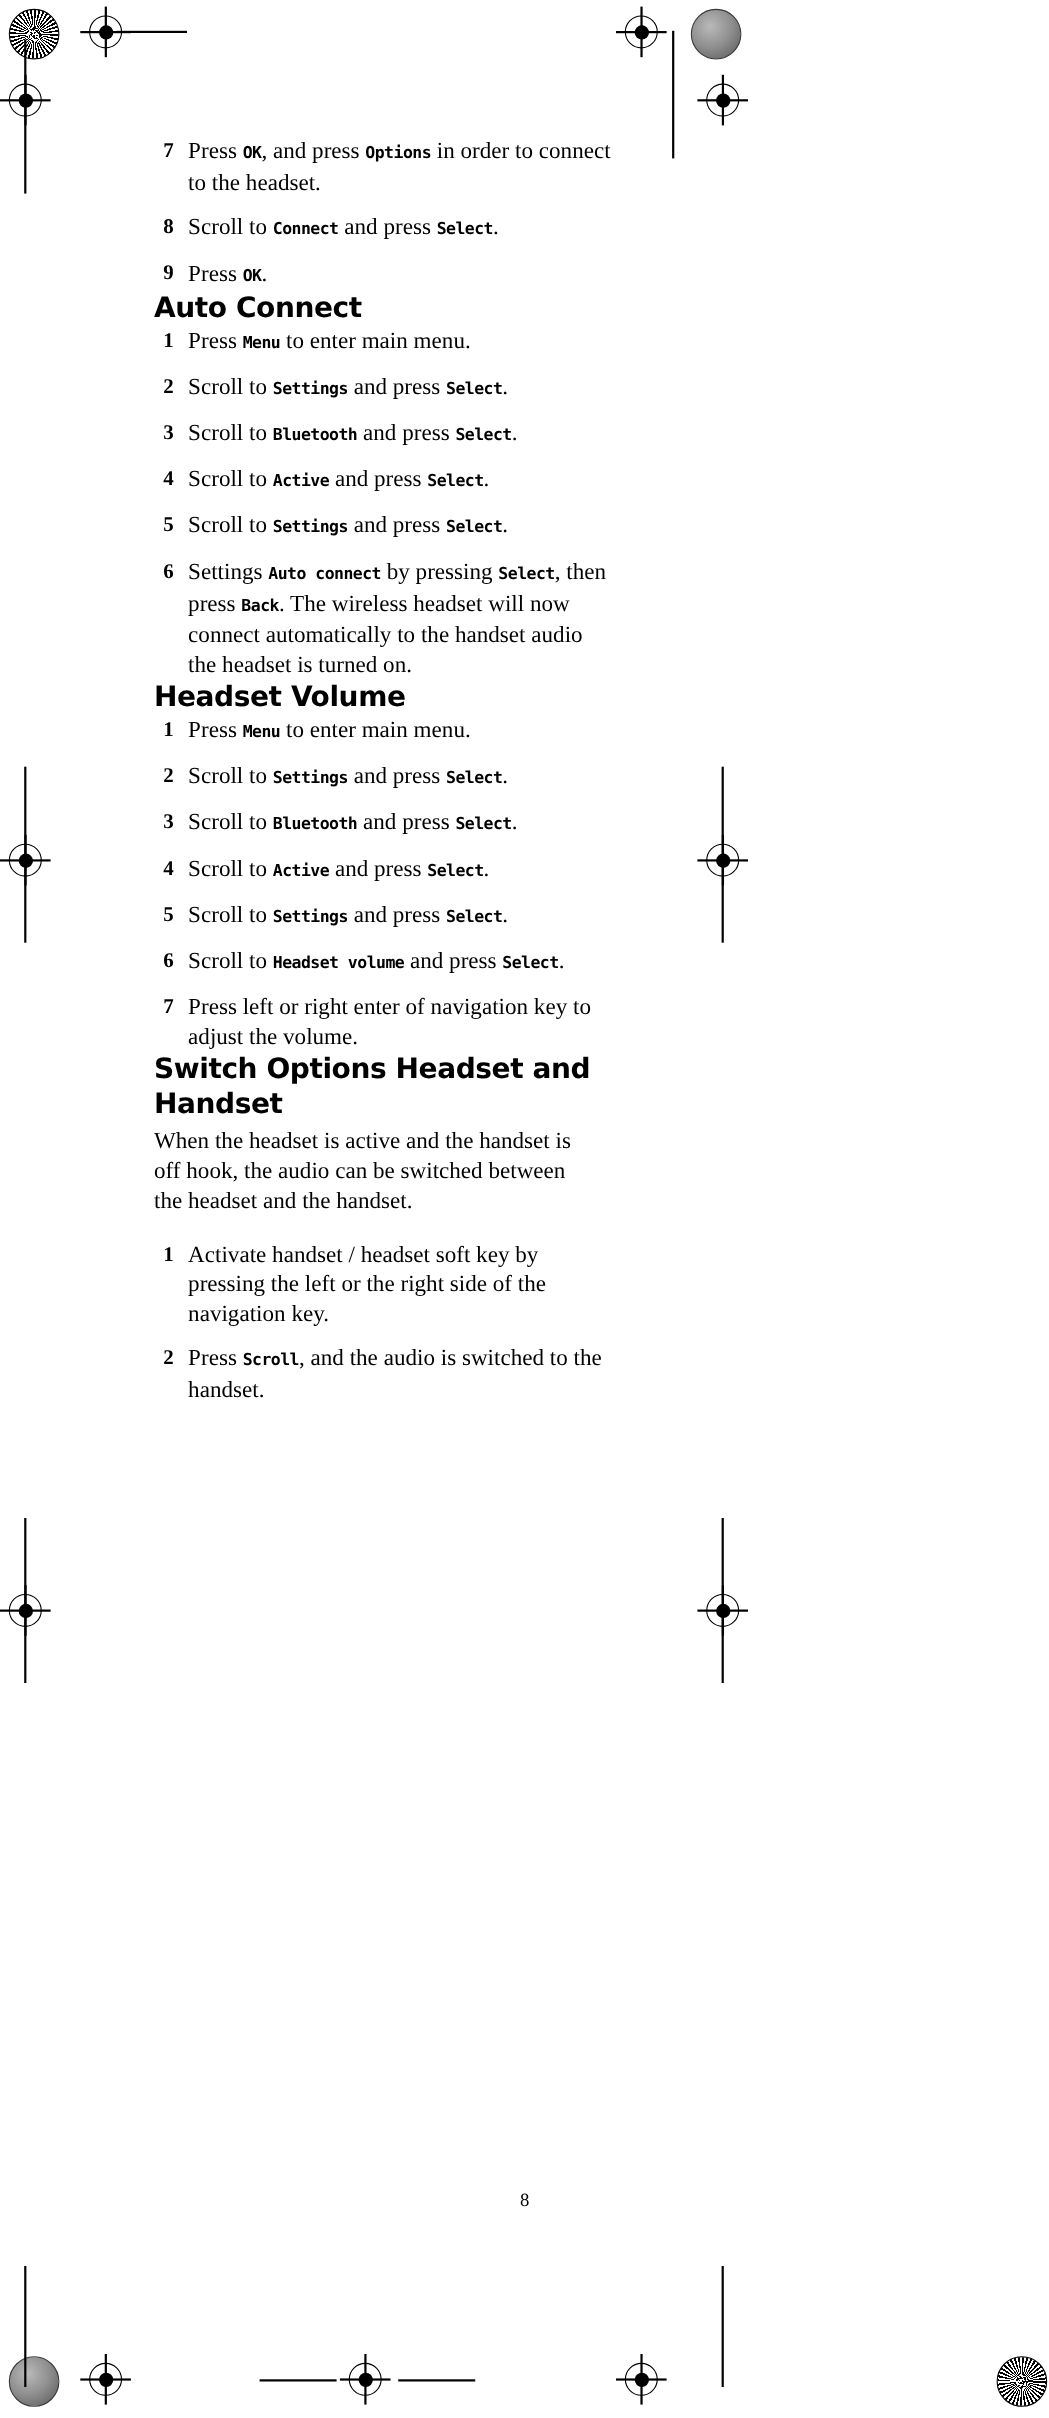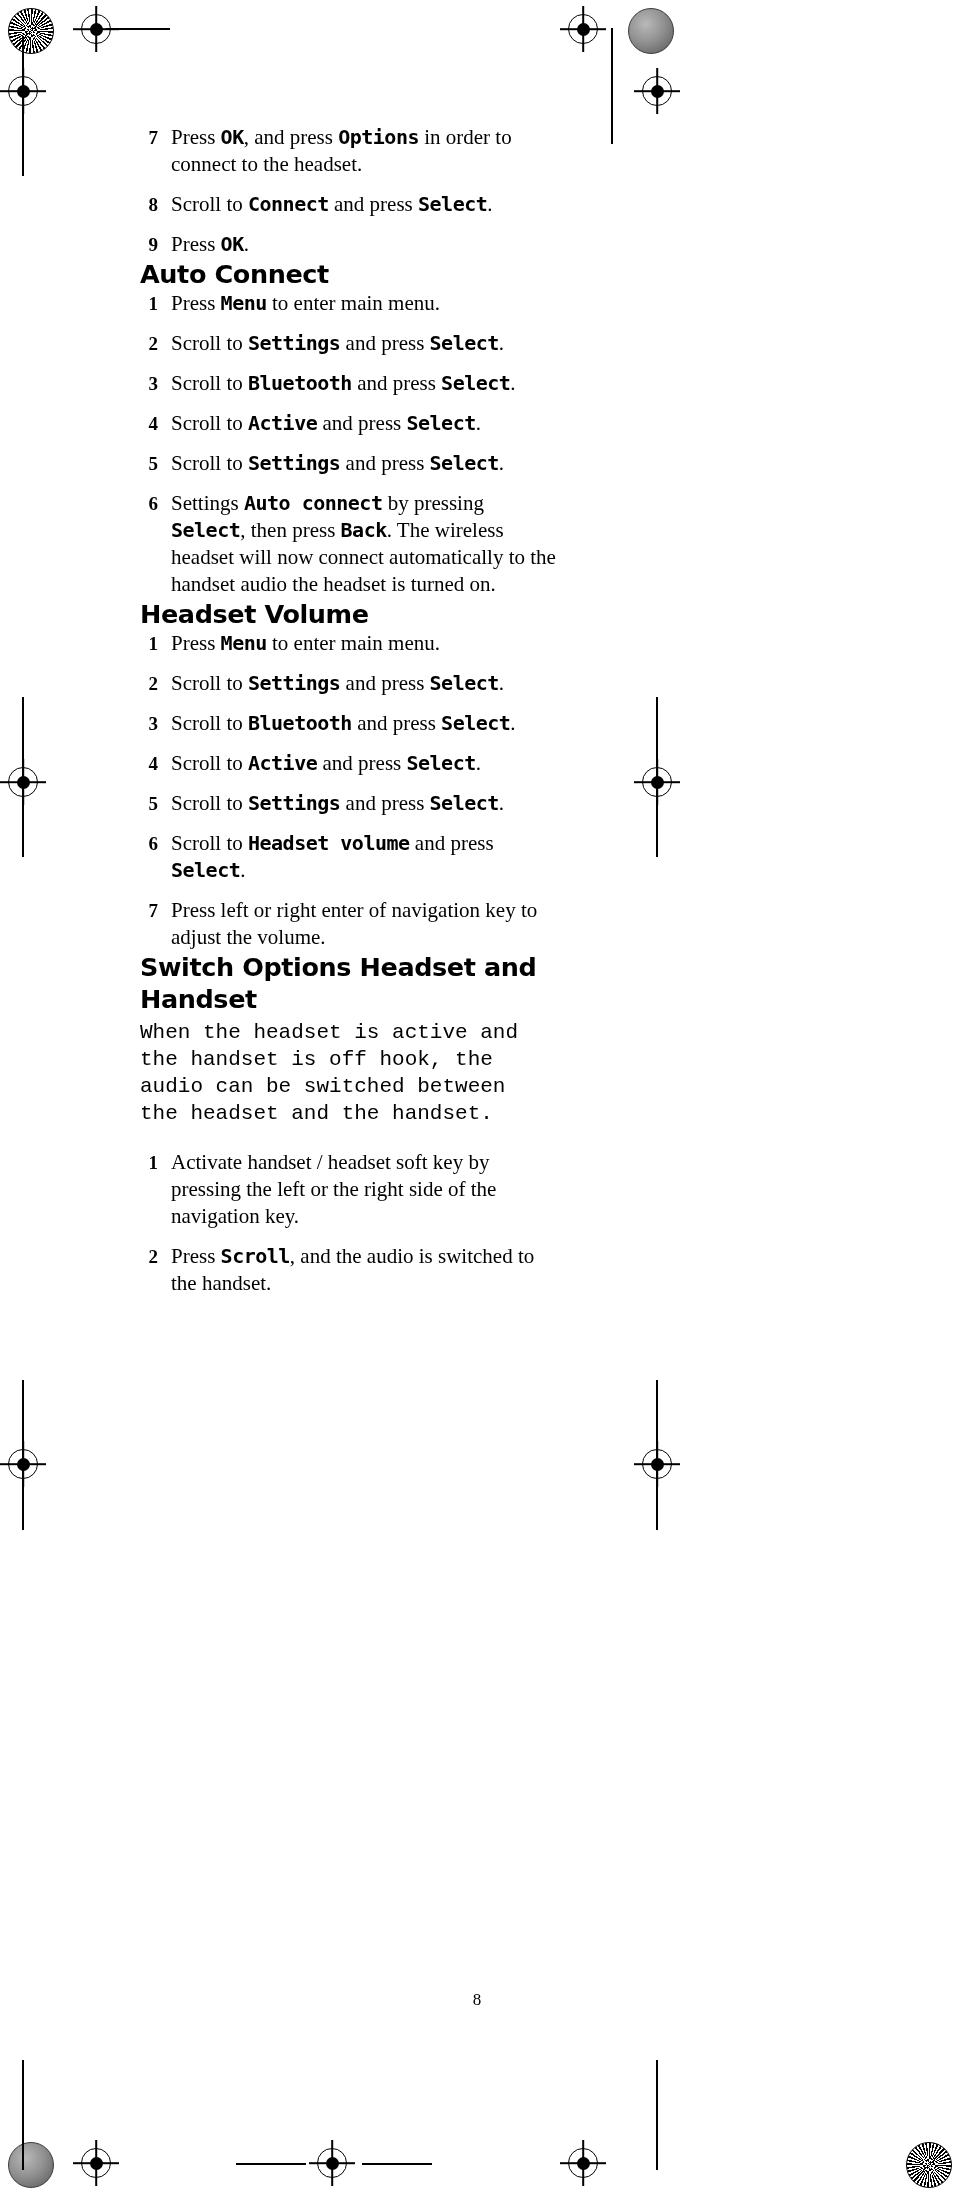--- a/index.html
+++ b/index.html
@@ -126,30 +126,29 @@
     font-family: "Liberation Serif", serif;
     font-weight: bold;
     font-size: 19px;
   }
   .step-text { display: block; }
 
   
   .ui {
     font-family: "DejaVu Sans Mono", "Liberation Mono", monospace;
     font-weight: bold;
-    font-size: 20px;
+    font-size: 15px;
     letter-spacing: -0.5px;
   }
 
   p.body-para {
     font-size: 21px;
     line-height: 27px;
     margin: 0 0 14px 0;
     width: 400px;
-    font-family: Liberation Mono, monospace;
   }
 
   .para-block { margin-top: 4px; margin-bottom: 22px; }
 
   .page-number {
     position: absolute;
     left: 0;
     top: 1990px;
     width: 954px;
     text-align: center;

